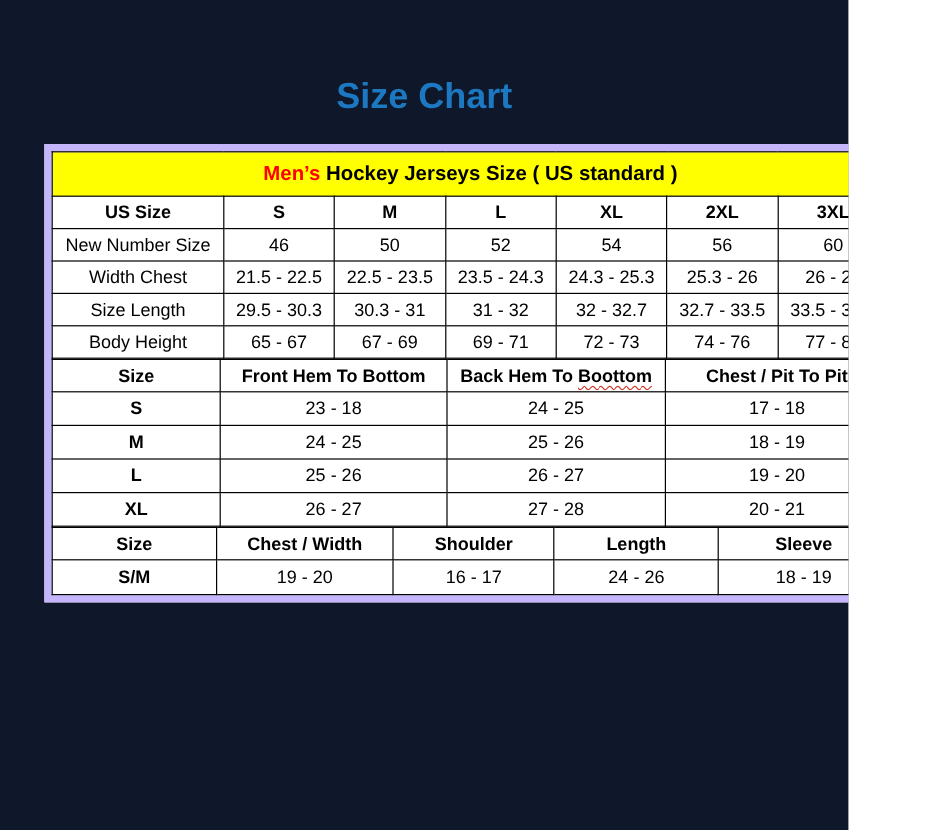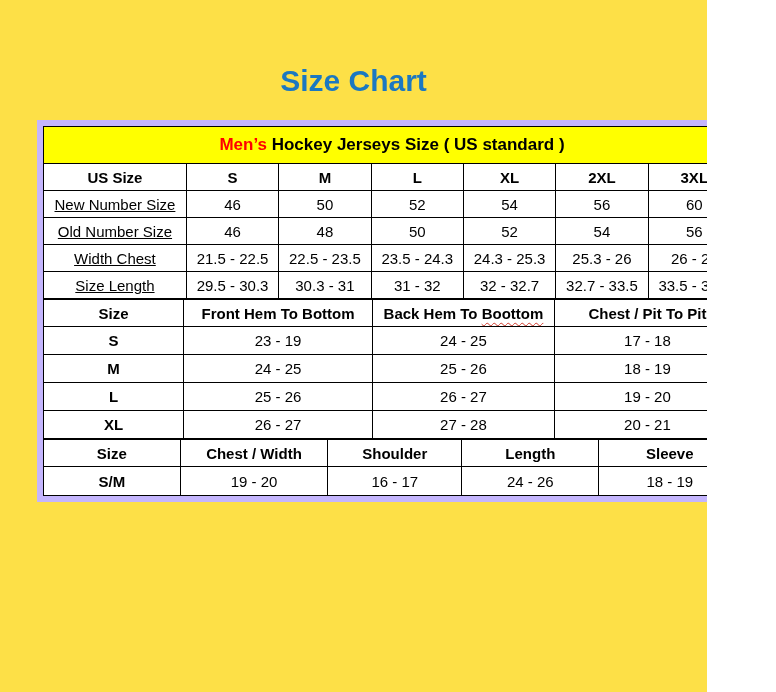--- a/index.html
+++ b/index.html
@@ -1,21 +1,21 @@
 <!DOCTYPE html>
 <html><head>
 <meta charset="utf-8">
 <style>
   html, body { margin: 0; padding: 0; background: #ffffff; }
   body { font-family: "Liberation Sans", sans-serif; }
   .page {
     position: relative;
     width: 707px;
     height: 692px;
-    background: #fde047;
+    background: #0f172a;
     overflow: hidden;
   }
   .title {
     position: absolute;
     top: 64px;
     left: 0;
     width: 100%;
     text-align: center;
     font-size: 30px;
     font-weight: bold;
@@ -47,21 +47,21 @@
   }
   tr.band td {
     background: #ffff00;
     height: 36px;
     font-size: 17px;
     font-weight: bold;
   }
   tr.band .hl { color: #ff0000; }
   tr.head th { font-weight: bold; height: 26px; }
   tr.datarow td { height: 26px; font-weight: normal; }
-  tr.datarow th.rowlabel { font-weight: normal; text-decoration: underline; }
+  tr.datarow th.rowlabel { font-weight: normal; }
   tr.datarow th.sizelabel { font-weight: bold; }
   .women tr.datarow td, .women tr.datarow th { height: 27px; }
   .youth tr.datarow td, .youth tr.datarow th { height: 28px; margin-left: 19px; }
   .wavy {
     text-decoration: underline;
     text-decoration-style: wavy;
     text-decoration-color: #d03a2b;
     text-decoration-thickness: 1px;
     text-underline-offset: 3px;
   }
@@ -113,66 +113,66 @@
         <tr class="datarow">
           <th class="rowlabel">New Number Size</th>
           <td>46</td>
           <td>50</td>
           <td>52</td>
           <td>54</td>
           <td>56</td>
           <td>60</td>
         </tr>
         <tr class="datarow">
-          <th class="rowlabel">Old Number Size</th>
-          <td>46</td>
-          <td>48</td>
-          <td>50</td>
-          <td>52</td>
-          <td>54</td>
-          <td>56</td>
-        </tr>
-        <tr class="datarow">
           <th class="rowlabel">Width Chest</th>
           <td>21.5 - 22.5</td>
           <td>22.5 - 23.5</td>
           <td>23.5 - 24.3</td>
           <td>24.3 - 25.3</td>
           <td>25.3 - 26</td>
           <td>26 - 27</td>
         </tr>
         <tr class="datarow">
           <th class="rowlabel">Size Length</th>
           <td>29.5 - 30.3</td>
           <td>30.3 - 31</td>
           <td>31 - 32</td>
           <td>32 - 32.7</td>
           <td>32.7 - 33.5</td>
           <td>33.5 - 34.6</td>
+        </tr>
+        <tr class="datarow">
+          <th class="rowlabel">Body Height</th>
+          <td>65 - 67</td>
+          <td>67 - 69</td>
+          <td>69 - 71</td>
+          <td>72 - 73</td>
+          <td>74 - 76</td>
+          <td>77 - 80</td>
         </tr>
       </tbody>
     </table>
 
     <table class="women">
       <colgroup>
         <col class="c0">
           <col class="c1">
           <col class="c2">
           <col class="c3">
       </colgroup>
       <tbody>
         <tr class="head">
           <th>Size</th>
           <th>Front Hem To Bottom</th>
           <th><span>Back Hem To </span><span class="wavy">Boottom</span></th>
           <th>Chest / Pit To Pit</th>
         </tr>
         <tr class="datarow">
           <th class="sizelabel">S</th>
-          <td>23 - 19</td>
+          <td>23 - 18</td>
           <td>24 - 25</td>
           <td>17 - 18</td>
         </tr>
         <tr class="datarow">
           <th class="sizelabel">M</th>
           <td>24 - 25</td>
           <td>25 - 26</td>
           <td>18 - 19</td>
         </tr>
         <tr class="datarow">

